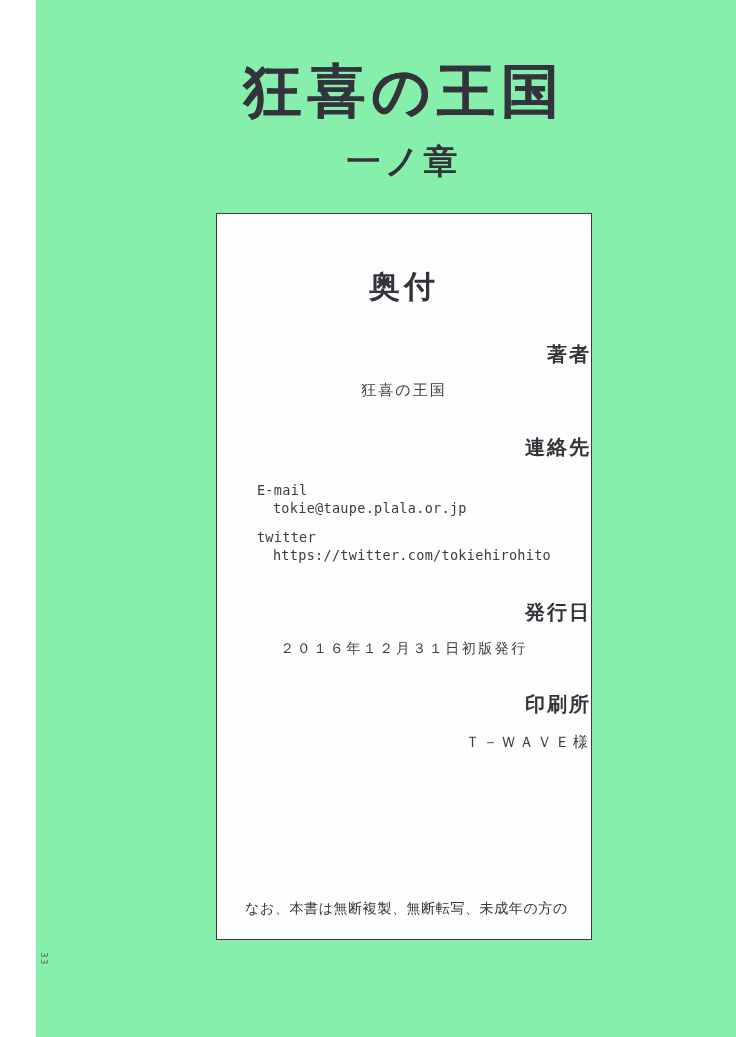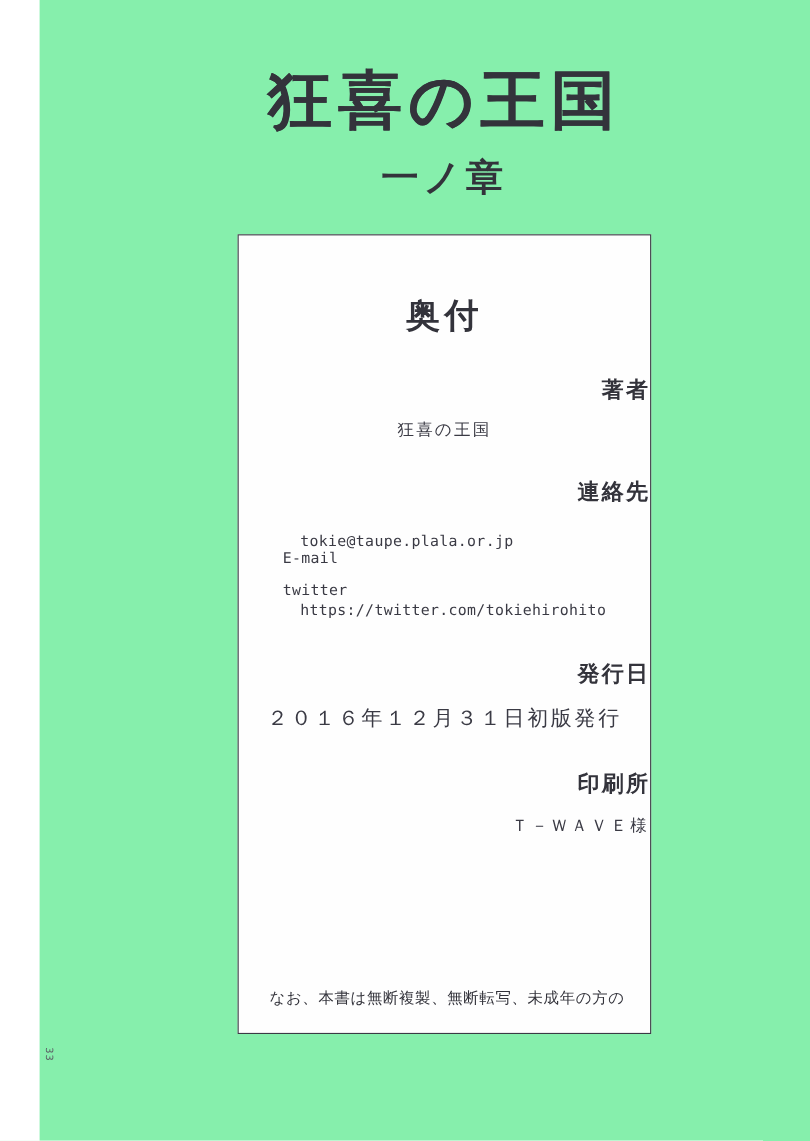--- a/index.html
+++ b/index.html
@@ -128,21 +128,21 @@
     font-family: "DejaVu Sans", sans-serif;
     font-size: 14.5px;
     letter-spacing: 1.5px;
     color: #3a3a44;
   }
 
   
   .group-publish { margin-top: 35px; }
   .group-publish .section-value {
     margin-top: 14px;
-    font-size: 19px;
+    font-size: 14px;
     letter-spacing: 2.5px;
   }
 
   
   .group-printer { margin-top: 33px; }
   .group-printer .section-value {
     margin-top: 15px;
     font-size: 15px;
     letter-spacing: 3px;
     text-align: right;
@@ -191,22 +191,22 @@
       <div class="box-title">奥付</div>
 
       <div class="group-author">
         <div class="section-head">著者</div>
         <div class="section-value">狂喜の王国</div>
       </div>
 
       <div class="group-contact">
         <div class="section-head">連絡先</div>
         <div class="contact-lines">
+          <span class="mono contact-label">E-mail</span>
           <span class="mono contact-detail">tokie@taupe.plala.or.jp</span>
-          <span class="mono contact-label">E-mail</span>
           <div class="contact-gap"></div>
           <span class="mono contact-label">twitter</span>
           <span class="mono contact-detail">https://twitter.com/tokiehirohito</span>
         </div>
       </div>
 
       <div class="group-publish">
         <div class="section-head">発行日</div>
         <div class="section-value">２０１６年１２月３１日初版発行</div>
       </div>

